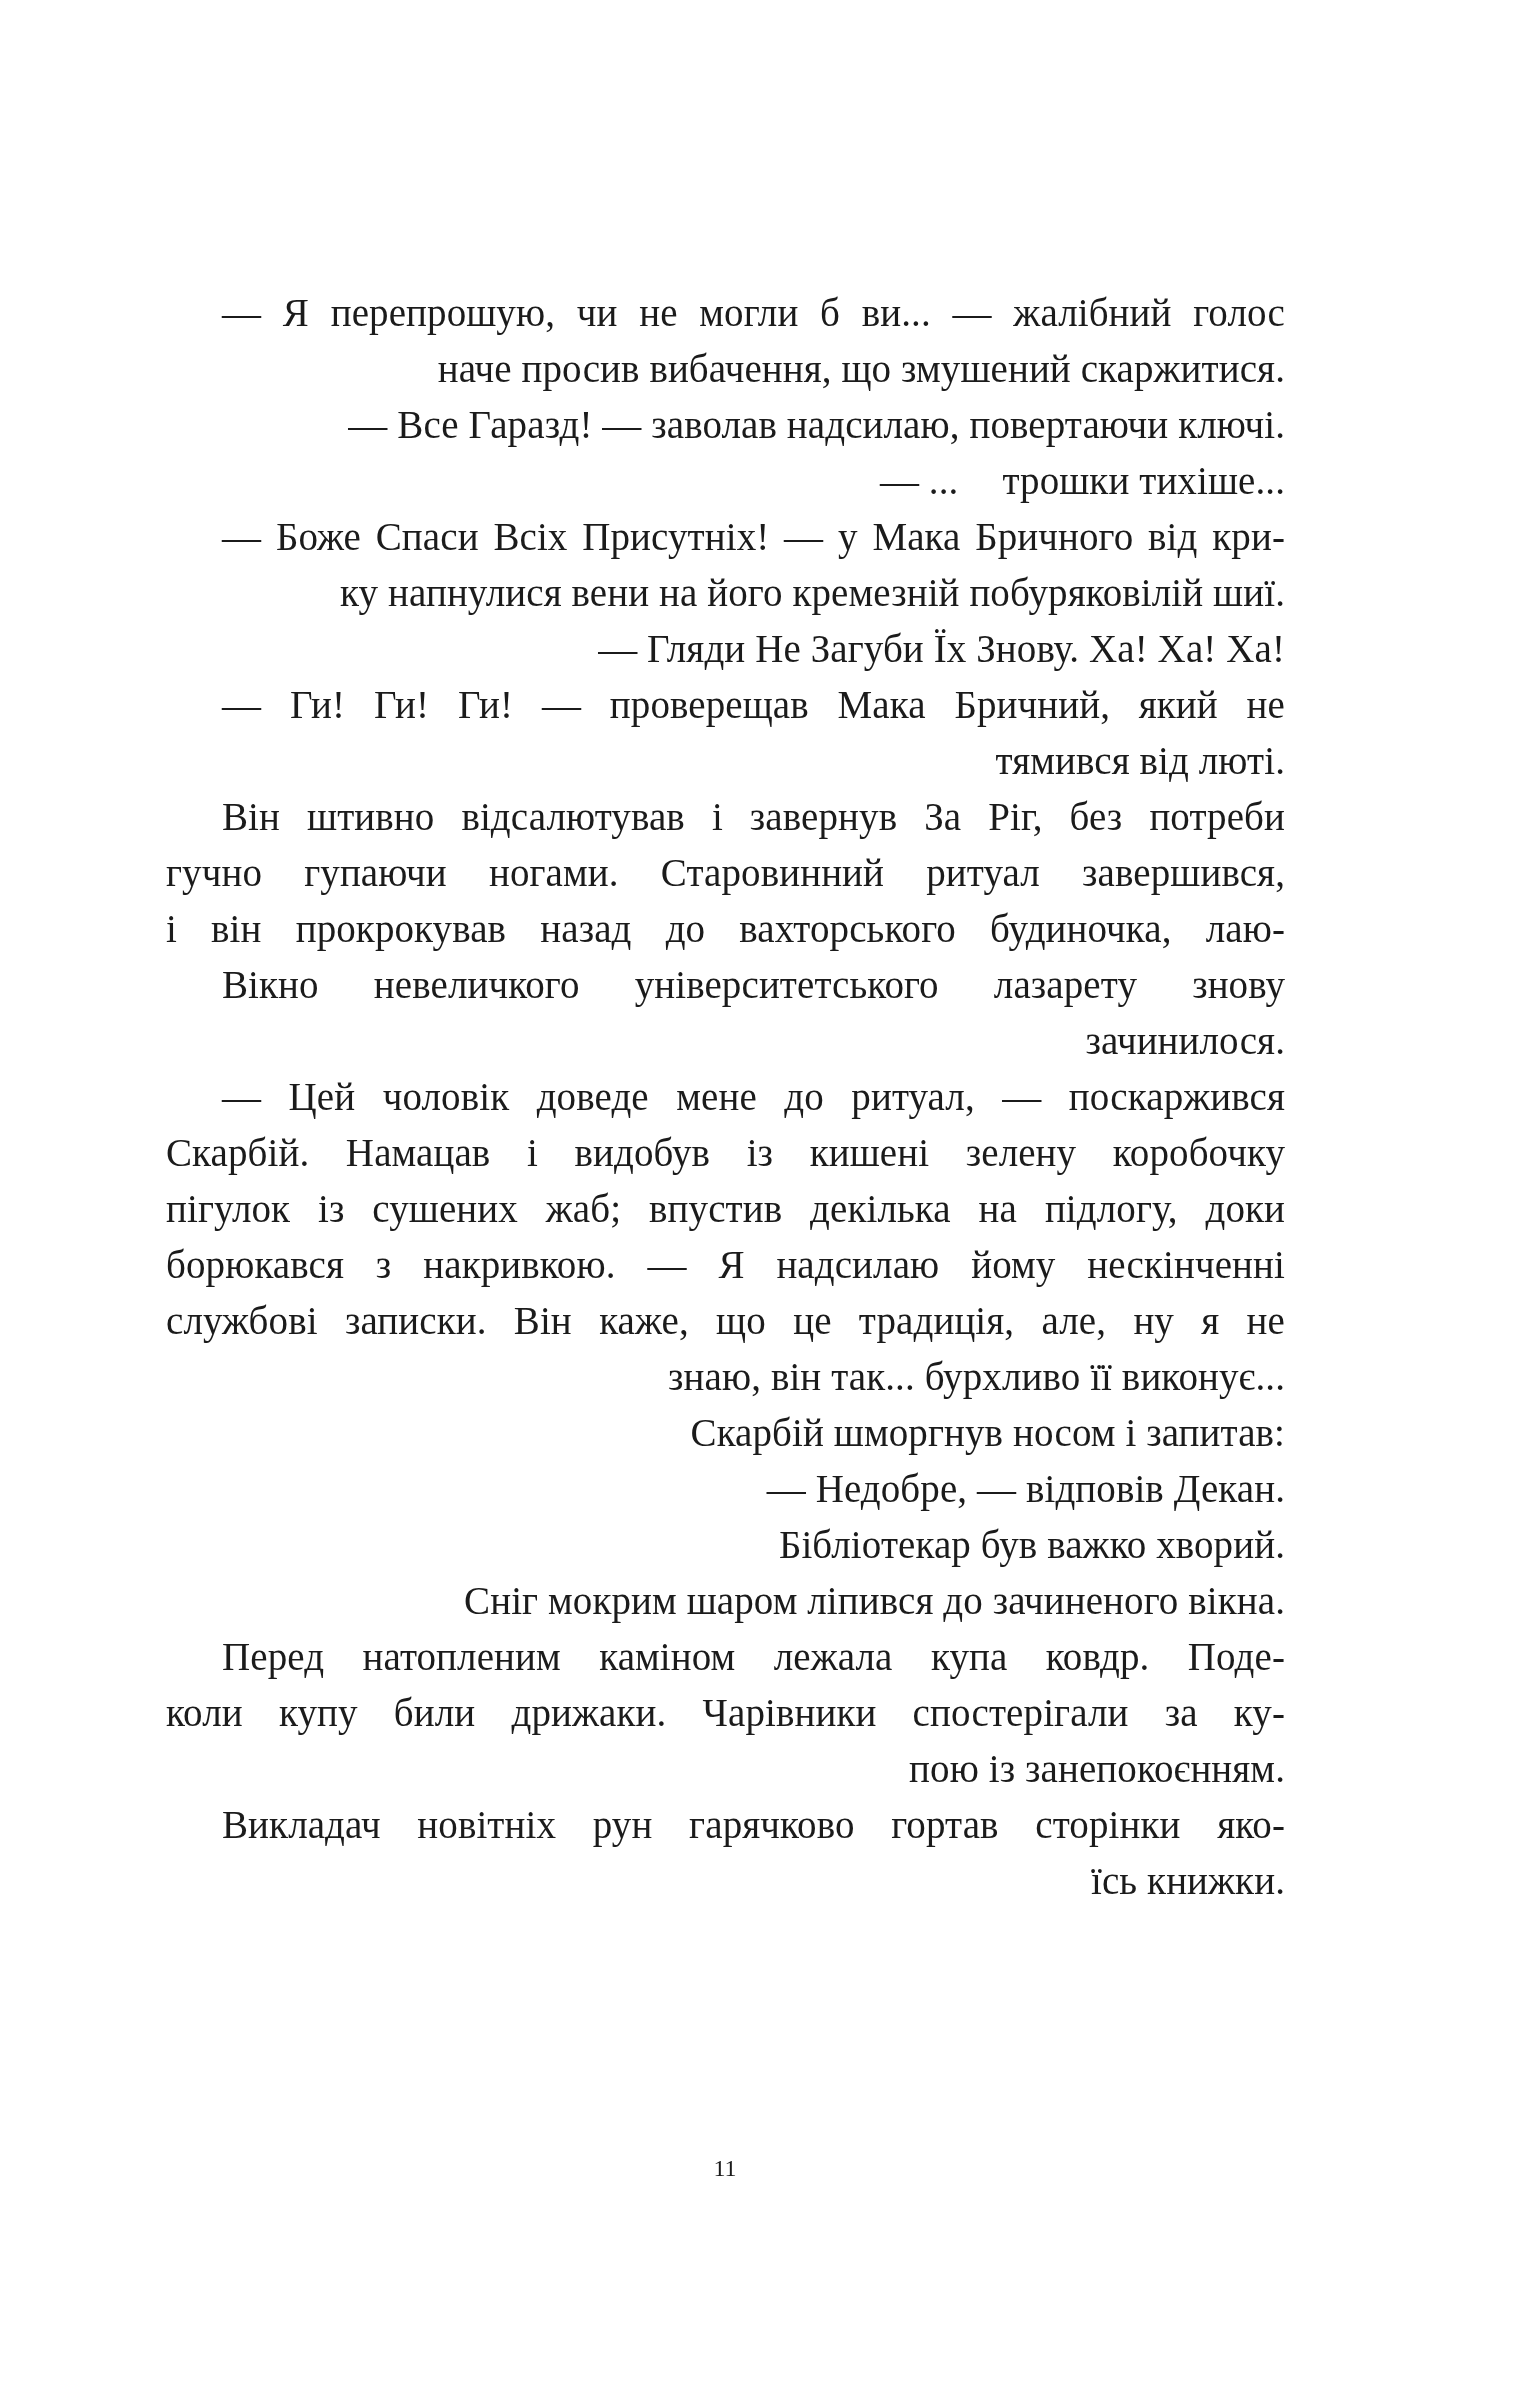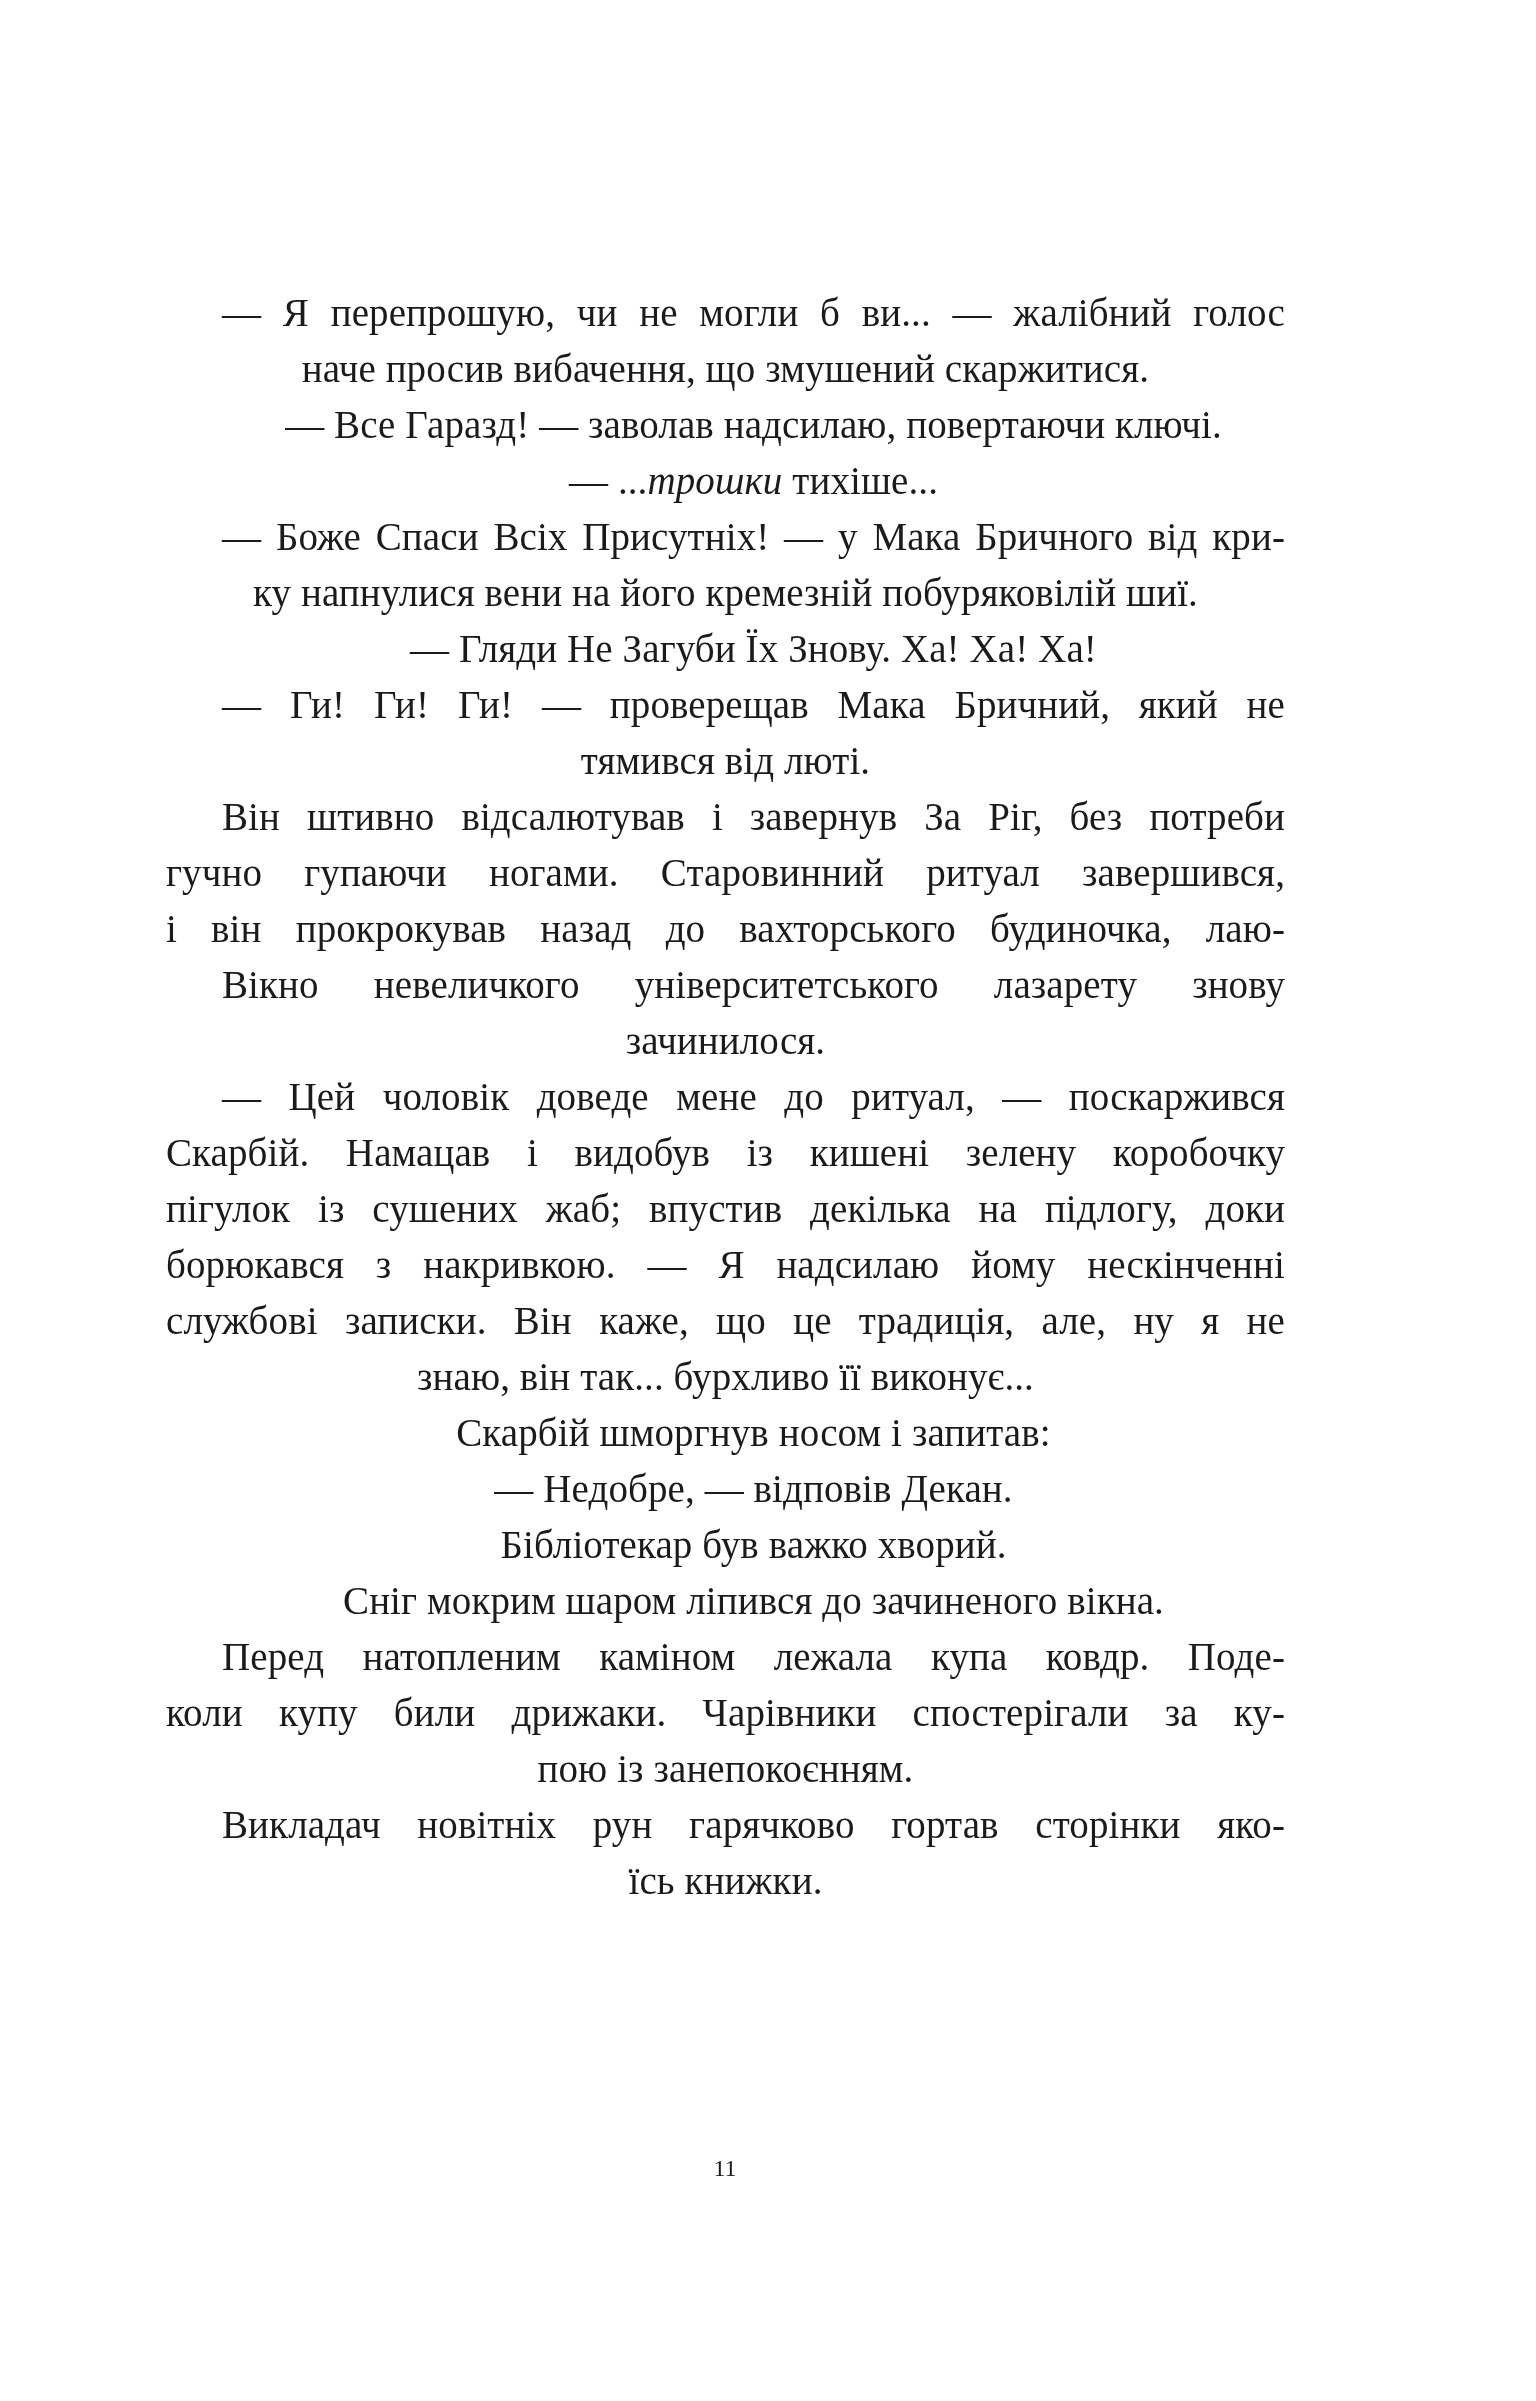--- a/index.html
+++ b/index.html
@@ -38,24 +38,24 @@
       letter-spacing: 0.1px;
     }
     .line.indent {
       padding-left: 56px;
     }
     .line.justify {
       text-align: justify;
       text-align-last: justify;
     }
     .line.left {
-      text-align: center;
+      text-align: right;
     }
     .line .it {
-      font-style: italic;
+      margin-left: 44px;
     }
     .page-number {
       position: absolute;
       left: 0;
       width: 1450px; 
       top: 2148px;
       text-align: center;
       font-size: 24px;
       line-height: 40px;
       color: #1b1b1b;

